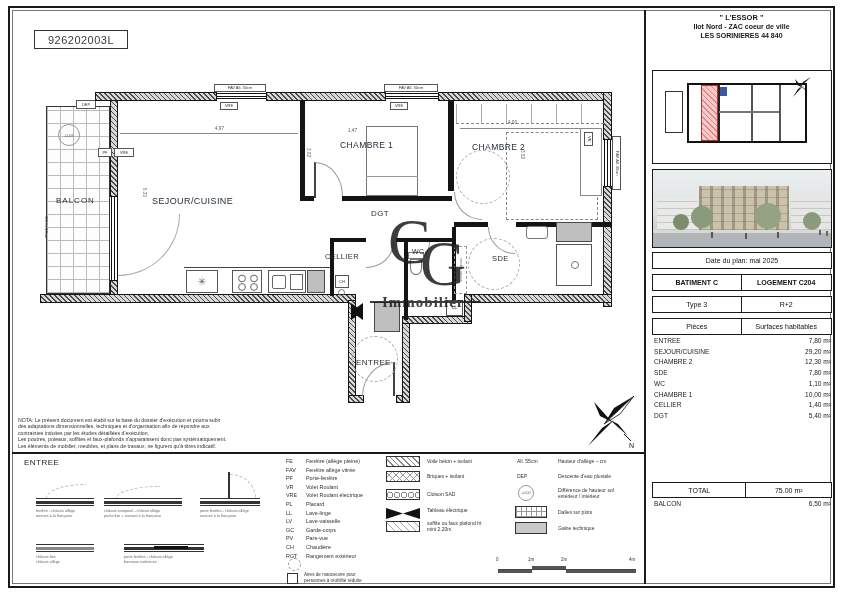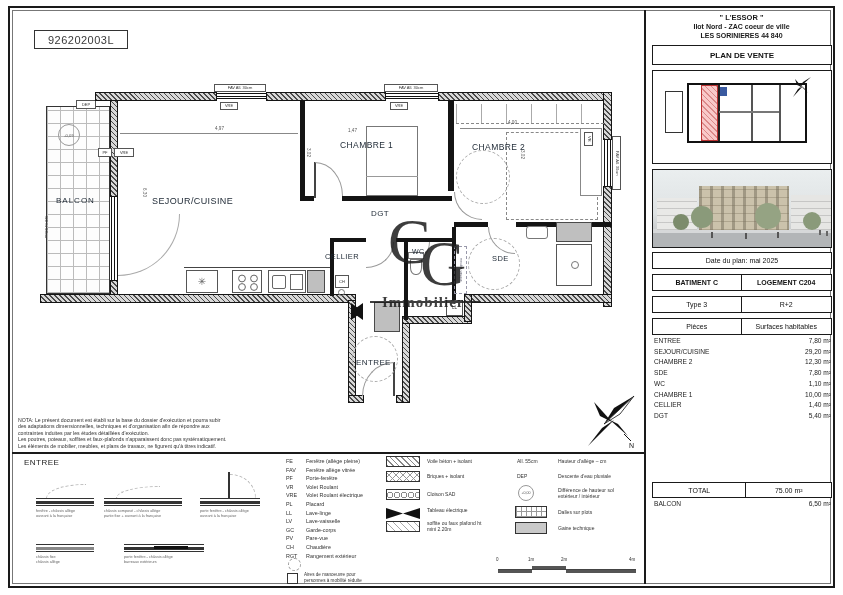--- a/index.html
+++ b/index.html
@@ -283,21 +283,20 @@
     <div class="a" style="left:498px;top:569px;width:138px;height:1px;background:#444"></div>
     <div class="a" style="left:498px;top:570px;width:34px;height:3px;background:#555"></div>
     <div class="a" style="left:532px;top:566px;width:34px;height:3px;background:#555"></div>
     <div class="a" style="left:566px;top:570px;width:70px;height:3px;background:#555"></div>
   </div>
 
   <div class="hdr" style="top:13px;font-size:7.5px">" L'ESSOR "</div>
   <div class="hdr" style="top:23px;font-weight:600">Ilot Nord - ZAC coeur de ville</div>
   <div class="hdr" style="top:32px;font-weight:600">LES SORINIERES 44 840</div>
 
-  <div class="pbox" style="left:652px;top:45px;width:180px;height:20px;font-size:8px;font-weight:600">PLAN DE VENTE</div>
 
   <div class="pbox" style="left:652px;top:70px;width:180px;height:94px">
     <div class="a" style="left:34px;top:12px;width:120px;height:60px;border:2px solid #111;background:#fff">
       <div class="a" style="left:28px;top:0;width:3px;height:56px;background:#222"></div>
       <div class="a" style="left:62px;top:0;width:2px;height:56px;background:#555"></div>
       <div class="a" style="left:90px;top:0;width:2px;height:56px;background:#555"></div>
       <div class="a" style="left:30px;top:26px;width:60px;height:2px;background:#777"></div>
       <div class="a" style="left:12px;top:0;width:17px;height:56px;background:repeating-linear-gradient(45deg,rgba(195,60,60,.6) 0 1px,rgba(248,195,195,.9) 1px 4px);border:1px solid #b33"></div>
       <div class="a" style="left:31px;top:2px;width:7px;height:9px;background:#3a5aa0"></div>
     </div>

